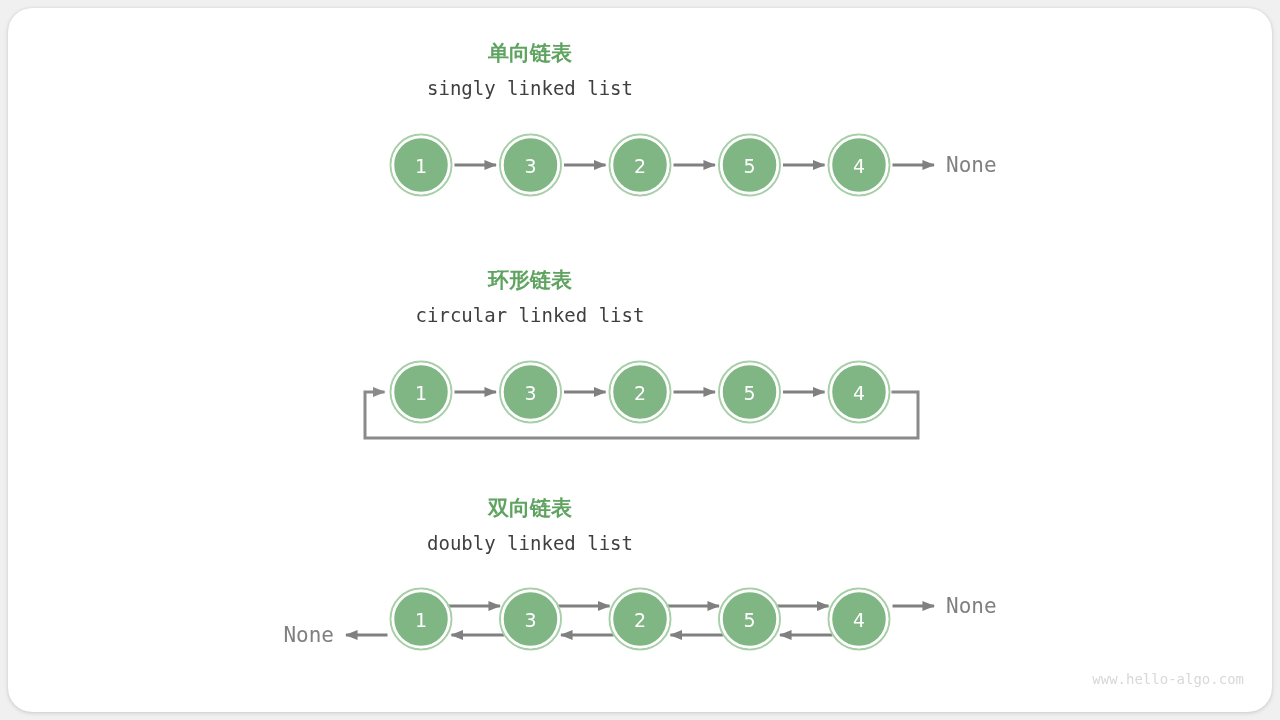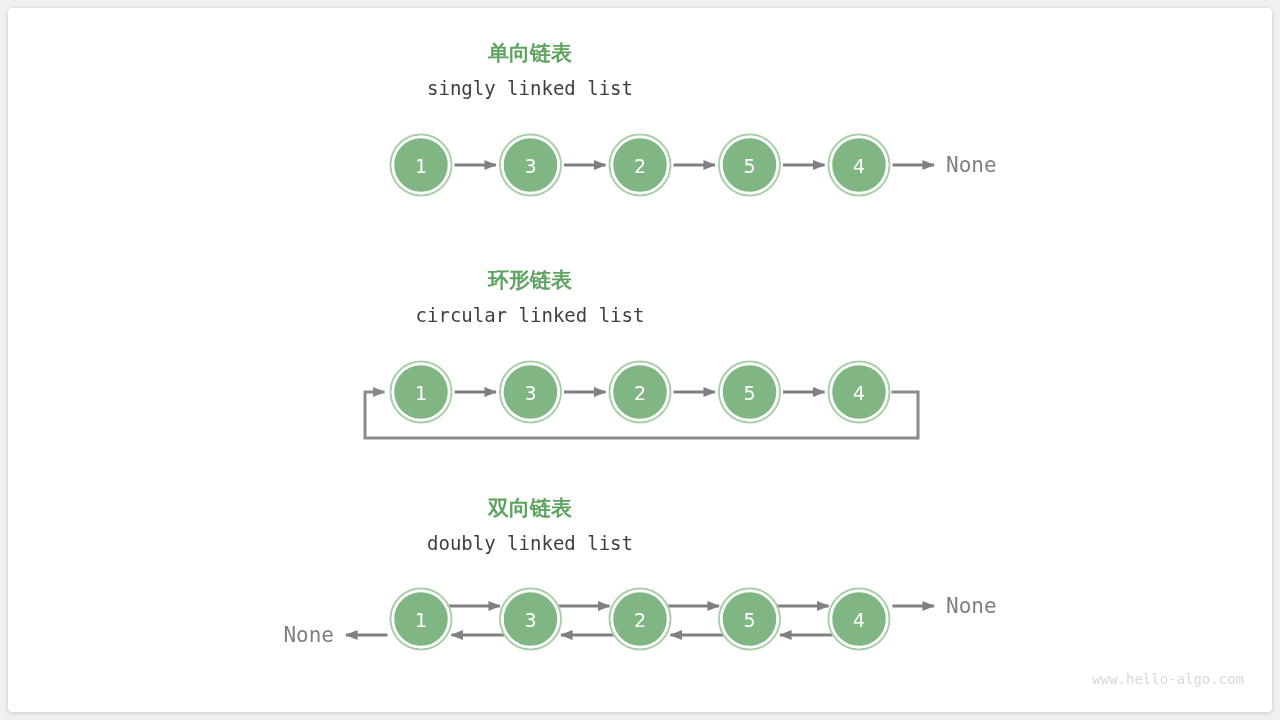--- a/index.html
+++ b/index.html
@@ -10,21 +10,21 @@
     background: #f0f0f0;
     font-family: "DejaVu Sans", sans-serif;
   }
   #card {
     position: absolute;
     left: 8px;
     top: 8px;
     width: 1264px;
     height: 704px;
     background: #ffffff;
-    border-radius: 4px;
+    border-radius: 24px;
     box-shadow: 0 1px 4px rgba(0,0,0,0.16), 0 0 1px rgba(0,0,0,0.10);
     overflow: hidden;
   }
   svg#diagram {
     display: block;
     width: 1264px;
     height: 704px;
   }
   .cn-title {
     font-family: "DejaVu Sans", sans-serif;

